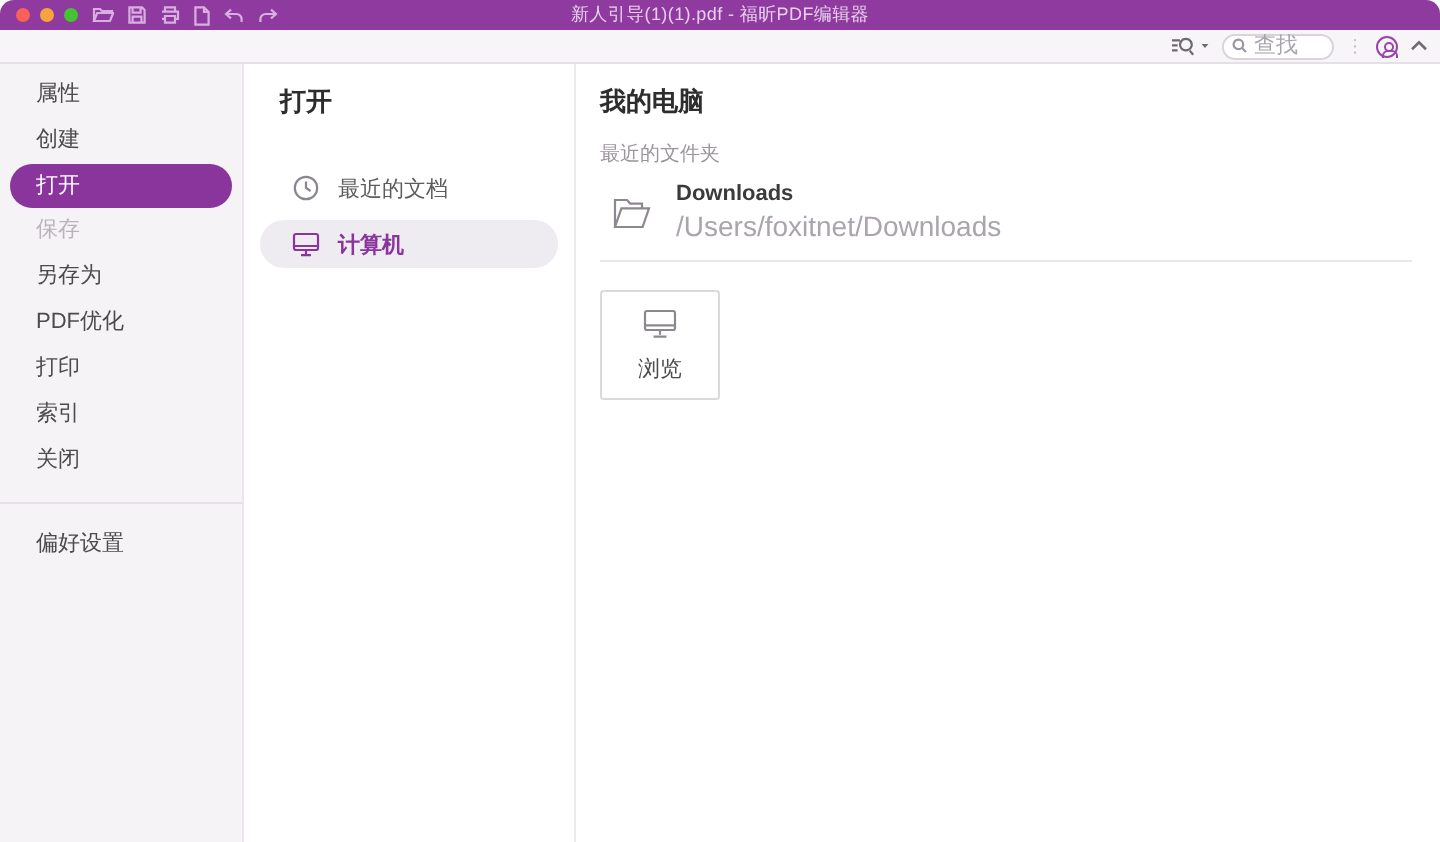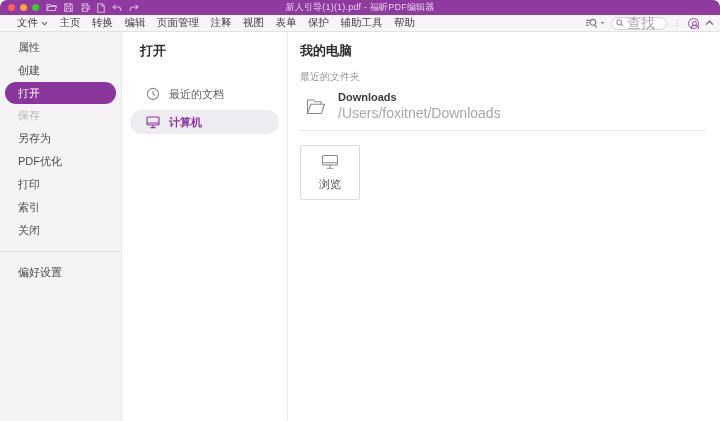--- a/index.html
+++ b/index.html
@@ -23,21 +23,21 @@
     display:flex; align-items:center; font-size:10.5px; color:#3c3c3c; }
   .menu-items { display:flex; align-items:center; padding-left:17px; gap:11.5px; white-space:nowrap; }
   .menu-item { cursor:default; display:flex; align-items:center; gap:3px; }
   .menu-item svg { display:block; stroke:#6a6a6a; fill:none; stroke-width:1.2; }
   .menubar-right { margin-left:auto; display:flex; align-items:center; gap:6px; padding-right:6px; }
   .fr-icon { display:flex; align-items:center; gap:2px; }
   .fr-icon svg { display:block; stroke:#6f6a72; fill:none; stroke-width:1.1; }
   .searchbox { width:56px; height:13px; border:1px solid #d8d4da; border-radius:7px; background:#fff;
     display:flex; align-items:center; padding:0 4px; gap:3px; }
   .searchbox svg { flex:0 0 auto; display:block; stroke:#9b969e; fill:none; stroke-width:1.1; }
-  .searchbox input { border:0; outline:0; width:100%; font-size:14px; color:#444; background:transparent;
+  .searchbox input { border:0; outline:0; width:100%; font-size:11px; color:#444; background:transparent;
     font-family:"Liberation Sans","DejaVu Sans",sans-serif; }
   .searchbox input::placeholder { color:#a9a4ab; }
   .dots-sep { color:#c3bfc6; font-size:9px; line-height:9px; letter-spacing:0; }
   .avatar { width:11px; height:11px; border-radius:50%; border:1.2px solid #9a44ab; position:relative; }
   .avatar::before { content:""; position:absolute; left:3px; top:2px; width:3px; height:3px;
     border-radius:50%; border:1px solid #9a44ab; }
   .avatar::after { content:""; position:absolute; left:1.5px; top:6px; width:6px; height:3px;
     border-radius:3px 3px 0 0; border:1px solid #9a44ab; border-bottom:0; }
   .collapse svg { display:block; stroke:#6f6a72; fill:none; stroke-width:1.3; }
 
@@ -119,38 +119,20 @@
       <span>
           <svg width="10" height="8" viewBox="0 0 10 8">
             <path d="M6.5.8 9 3 6.5 5.2 M9 3 H3.8 a2.6 2.6 0 0 0-2.6 2.6 V7"></path>
           </svg>
         </span>
     </div>
     <div class="tb-title">新人引导(1)(1).pdf - 福昕PDF编辑器</div>
   </div>
 
   <div class="menubar">
-    <div class="menu-items">
-      <span class="menu-item">
-        <span>文件</span>
-        <svg width="7" height="5" viewBox="0 0 7 5">
-            <path d="M1 1.2 3.5 3.8 6 1.2"></path>
-          </svg>
-      </span>
-      <span class="menu-item">主页</span>
-      <span class="menu-item">转换</span>
-      <span class="menu-item">编辑</span>
-      <span class="menu-item">页面管理</span>
-      <span class="menu-item">注释</span>
-      <span class="menu-item">视图</span>
-      <span class="menu-item">表单</span>
-      <span class="menu-item">保护</span>
-      <span class="menu-item">辅助工具</span>
-      <span class="menu-item">帮助</span>
-    </div>
     <div class="menubar-right">
       <span class="fr-icon">
         <svg width="13" height="11" viewBox="0 0 13 11">
             <path d="M1 2.2 h4 M1 4.7 h2.8 M1 7.2 h2.8 M8 7.2 a2.9 2.9 0 1 0-.1 0 Z M9.9 7.4 11.6 9.4"></path>
           </svg>
         <svg width="5" height="4" viewBox="0 0 5 4">
             <path d="M.8 1 2.5 3 4.2 1" fill="#6f6a72" stroke="none"></path>
           </svg>
       </span>
       <span class="searchbox">

